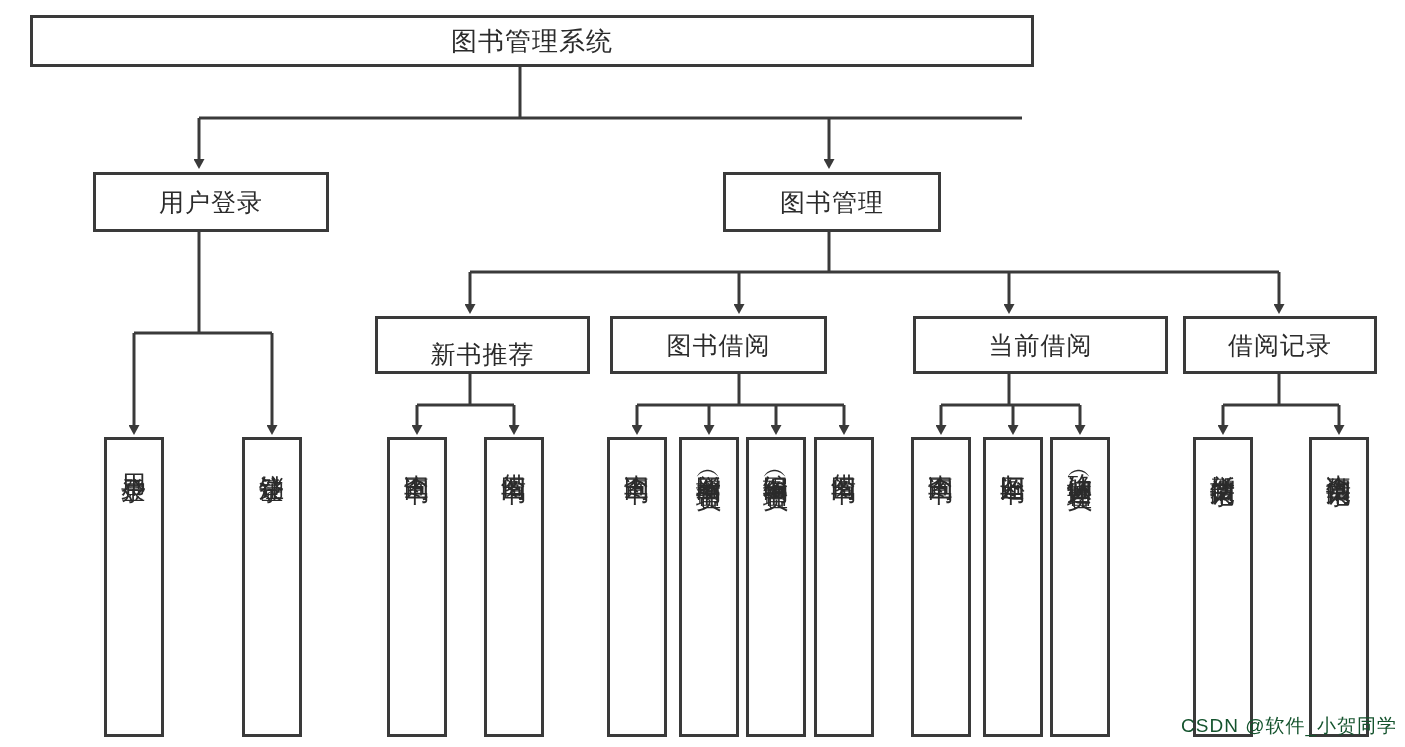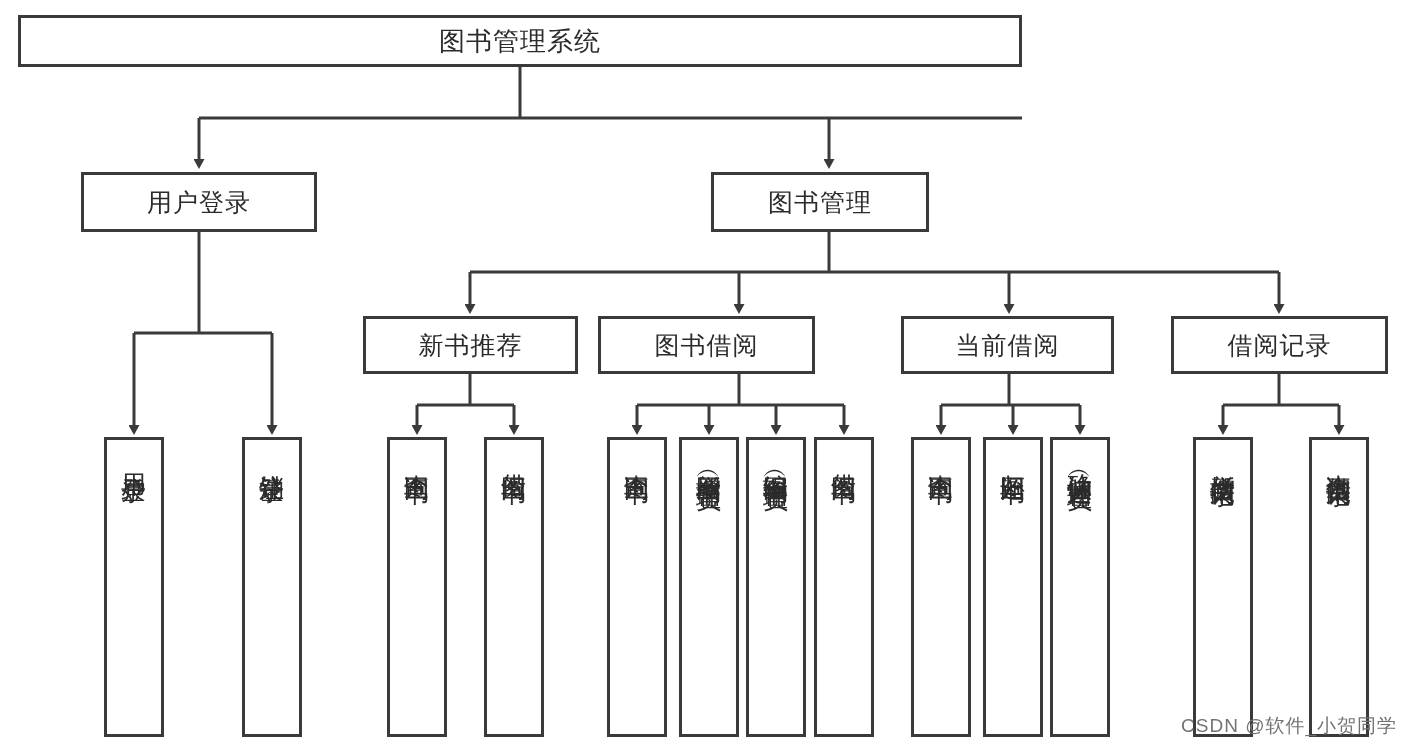--- a/index.html
+++ b/index.html
@@ -31,20 +31,21 @@
     border: 3px solid #3a3a3a;
     background: #ffffff;
     display: flex;
     align-items: center;
     justify-content: center;
     color: #2b2b2b;
   }
   .node.h {
     font-size: 25px;
     letter-spacing: 1px;
+    margin-left: 12px;
   }
   .node.root {
     font-size: 26px;
   }
   .node.v {
     align-items: flex-start;
     justify-content: center;
     padding-top: 14px;
   }
   .vtext {
@@ -54,21 +55,21 @@
     line-height: 1.12;
     letter-spacing: 2px;
     white-space: nowrap;
     color: #2b2b2b;
   }
   .watermark {
     position: absolute;
     right: 8px;
     bottom: 8px;
     font-size: 19px;
-    color: #737373;
+    color: #14532d;
     letter-spacing: 1px;
     white-space: nowrap;
   }
 </style>
 </head>
 <body>
 
 <div id="canvas">
 
   <svg id="edges" viewBox="0 0 1405 747" xmlns="http://www.w3.org/2000/svg">
@@ -125,30 +126,30 @@
     <span>图书管理系统</span>
   </div>
 
   <div class="node h" style="left:81px; top:172px; width:236px; height:60px;">
     <span>用户登录</span>
   </div>
   <div class="node h" style="left:711px; top:172px; width:218px; height:60px;">
     <span>图书管理</span>
   </div>
 
-  <div class="node h" style="left:363px; top:316px; width:215px; height:58px;">
+  <div class="node h" style="left:363px; top:316px; width:215px; height:58px;align-items:flex-end;">
     <span>新书推荐</span>
   </div>
   <div class="node h" style="left:598px; top:316px; width:217px; height:58px;">
     <span>图书借阅</span>
   </div>
-  <div class="node h" style="left:901px; top:316px; width:213px; height:58px;">
+  <div class="node h" style="left:901px; top:316px; width:255px; height:58px;">
     <span>当前借阅</span>
   </div>
-  <div class="node h" style="left:1171px; top:316px; width:217px; height:58px;">
+  <div class="node h" style="left:1171px; top:316px; width:194px; height:58px;">
     <span>借阅记录</span>
   </div>
 
   <div class="node v" style="left:104px; top:437px; width:60px; height:300px;">
     <span class="vtext">用户登录</span>
   </div>
   <div class="node v" style="left:242px; top:437px; width:60px; height:300px;">
     <span class="vtext">注销登录</span>
   </div>
   <div class="node v" style="left:387px; top:437px; width:60px; height:300px;">

